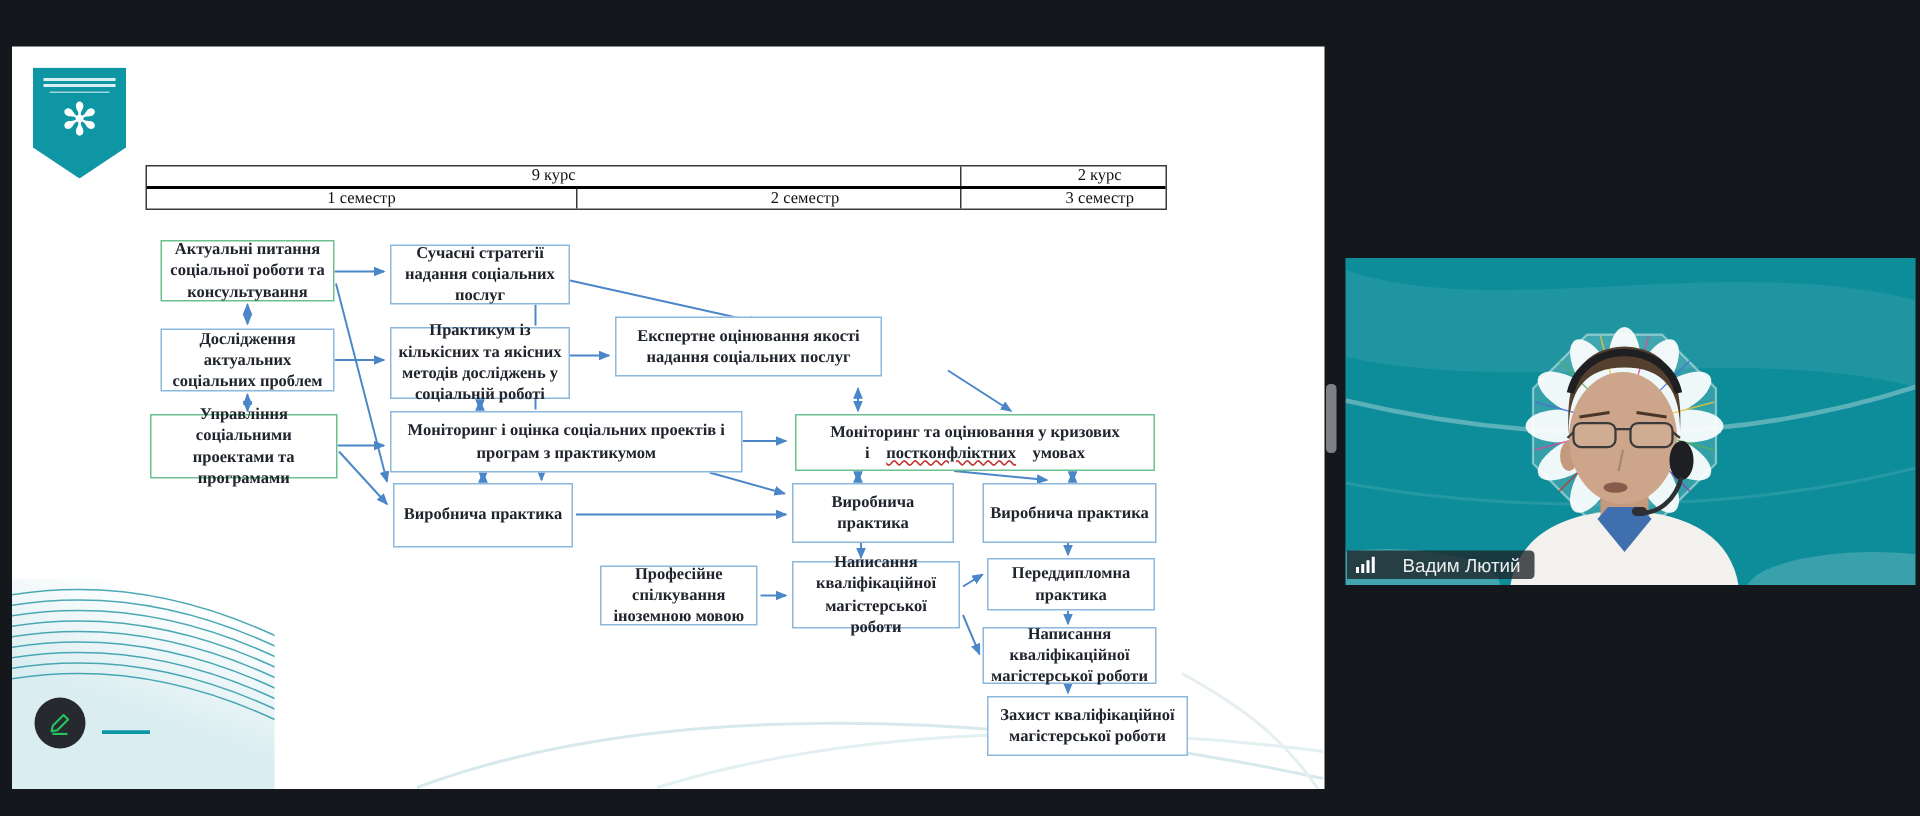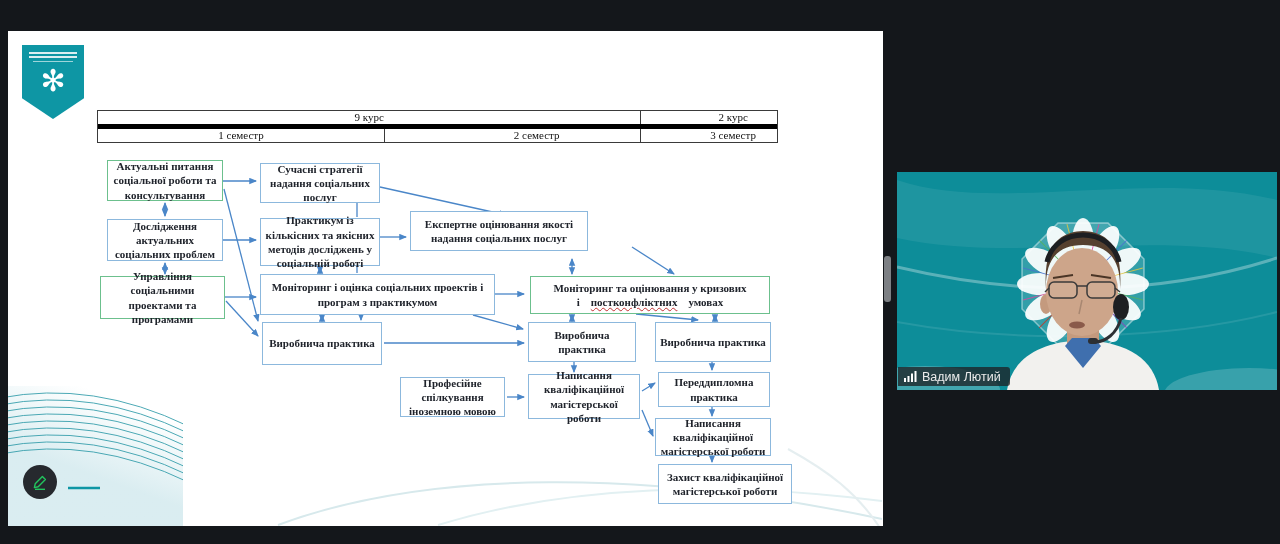--- a/index.html
+++ b/index.html
@@ -22,21 +22,21 @@
       clip-path:polygon(0 0,100% 0,100% 72%,50% 100%,0 72%);
       display:flex;flex-direction:column;align-items:center;}
   .logo i{display:block;width:78%;height:2px;background:rgba(255,255,255,.85);margin-top:2px;}
   .logo i:first-child{margin-top:7px;}
   .logo .rule{width:64%;height:1px;background:rgba(255,255,255,.6);margin-top:3px;}
   .logo .flower{color:#ffffff;font-size:30px;line-height:1.15;margin-top:2px;}
 
   .ctable{position:absolute;left:89px;top:79px;width:681px;border:1px solid #3a3a3a;
       font-family:"Liberation Serif",serif;font-size:11px;color:#111;box-sizing:border-box;}
   .crow{display:flex;height:13px;line-height:13px;}
-  .crow.second{border-top:5px solid #000000;}
+  .crow.second{border-top:2px solid #000000;}
   .ccell{text-align:center;box-sizing:border-box;}
   .ccell + .ccell{border-left:1px solid #3a3a3a;padding-left:48px;}
 
   .fbox{position:absolute;background:#fff;border:1px solid #8cb8dd;box-sizing:border-box;
       display:flex;align-items:center;justify-content:center;text-align:center;
       font-family:"Liberation Serif",serif;font-weight:700;font-size:11px;line-height:1.3;
       color:#20242c;padding:2px 3px;}
   .fbox.green{border-color:#6cc08d;}
   .uword{text-decoration:underline wavy #c23232;text-decoration-thickness:1px;
          text-underline-offset:1px;margin:0 11px;}
@@ -48,21 +48,21 @@
 
   .pencil-btn{position:absolute;left:15px;top:434px;width:34px;height:34px;border-radius:50%;
       background:#26292e;display:flex;align-items:center;justify-content:center;cursor:pointer;}
 
   
   .scroll-thumb{position:absolute;left:884px;top:256px;width:7px;height:46px;border-radius:3px;
       background:#7d8084;}
 
   
   .video{position:absolute;left:897px;top:172px;width:380px;height:218px;background:#0d8d99;overflow:hidden;}
-  .tag{position:absolute;left:1px;bottom:4px;height:19px;display:flex;align-items:center;gap:5px;
+  .tag{position:absolute;left:1px;bottom:4px;height:19px;display:flex;align-items:center;gap:18px;
       padding:0 9px 0 6px;background:rgba(30,34,38,.78);border-radius:0 3px 3px 0;
       color:#ececec;font-size:12.5px;}
 </style>
 </head>
 <body>
 
 <div class="stage">
 
   <div class="slide">
 

